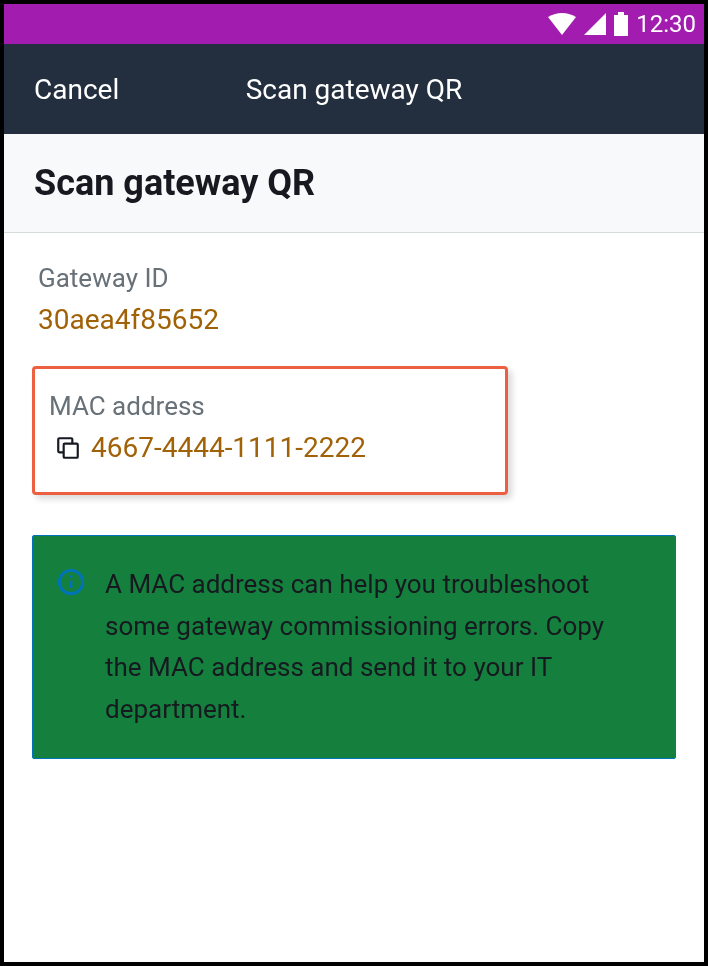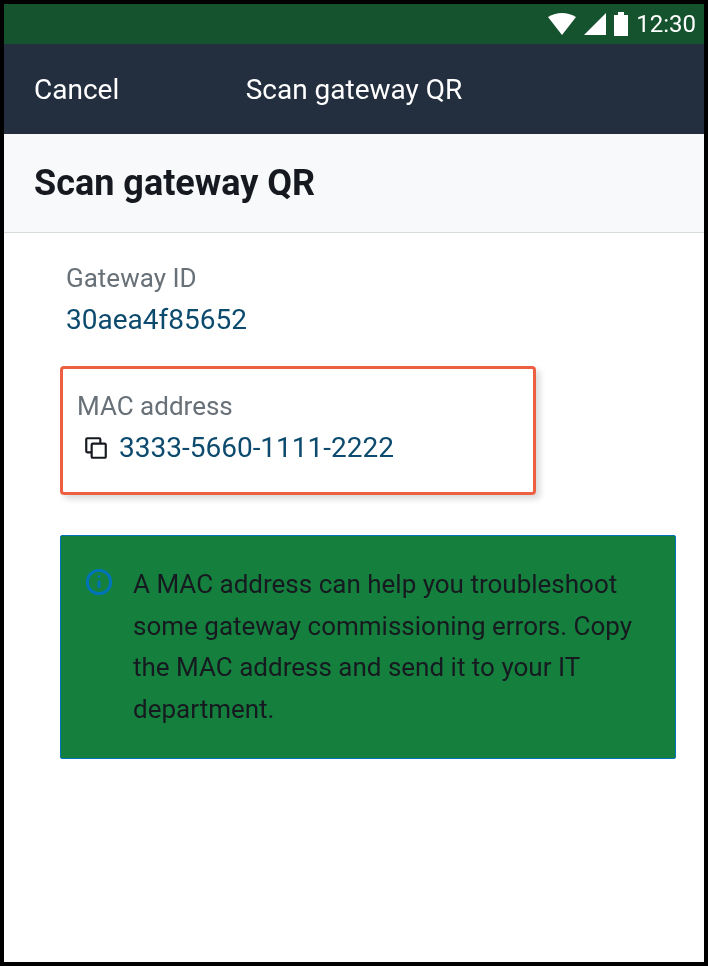--- a/index.html
+++ b/index.html
@@ -10,21 +10,21 @@
     body {
       font-family: -apple-system, BlinkMacSystemFont, "Segoe UI", Roboto, Helvetica, Arial, sans-serif;
       background: #fff;
       width: 708px;
       height: 966px;
       border: 4px solid #000;
       display: flex;
       flex-direction: column;
     }
     .status-bar {
-      background: #14532d;
+      background: #a21caf;
       color: #fff;
       height: 40px;
       display: flex;
       justify-content: flex-end;
       align-items: center;
       padding: 0 8px;
       gap: 8px;
       font-size: 24px;
     }
     .status-bar .time {
@@ -57,29 +57,28 @@
       border-bottom: 1px solid #d5dbdb;
     }
     .subheader h1 {
       font-size: 36px;
       font-weight: 700;
       color: #16191f;
     }
     .content {
       padding: 30px 28px;
       flex: 1;
-      margin-left: 28px;
     }
     .field-label {
       color: #687078;
       font-size: 26px;
       margin-bottom: 10px;
     }
     .field-value {
-      color: #0c4a6e;
+      color: #a16207;
       font-size: 28px;
       display: flex;
       align-items: center;
       gap: 10px;
     }
     .gateway-section {
       margin-bottom: 30px;
       padding-left: 6px;
     }
     .mac-section {
@@ -163,21 +162,21 @@
 
   <div class="mac-section">
     <div class="field-label">MAC address</div>
     <div class="field-value">
       <span class="copy-icon">
         <svg width="26" height="26" viewBox="0 0 24 24" fill="none" stroke="#16191f" stroke-width="2">
           <rect x="8" y="8" width="13" height="13" rx="1"></rect>
           <path d="M16 8 V4 a1 1 0 0 0 -1 -1 H4 a1 1 0 0 0 -1 1 v11 a1 1 0 0 0 1 1 h4"></path>
         </svg>
       </span>
-      <span>3333-5660-1111-2222</span>
+      <span>4667-4444-1111-2222</span>
     </div>
   </div>
 
   <div class="info-box">
     <span class="info-icon">
       <svg width="28" height="28" viewBox="0 0 24 24" fill="none" stroke="#0073bb" stroke-width="2.5">
         <circle cx="12" cy="12" r="10"></circle>
         <line x1="12" y1="11" x2="12" y2="17"></line>
         <circle cx="12" cy="7.5" r="1.2" fill="#0073bb" stroke="none"></circle>
       </svg>

